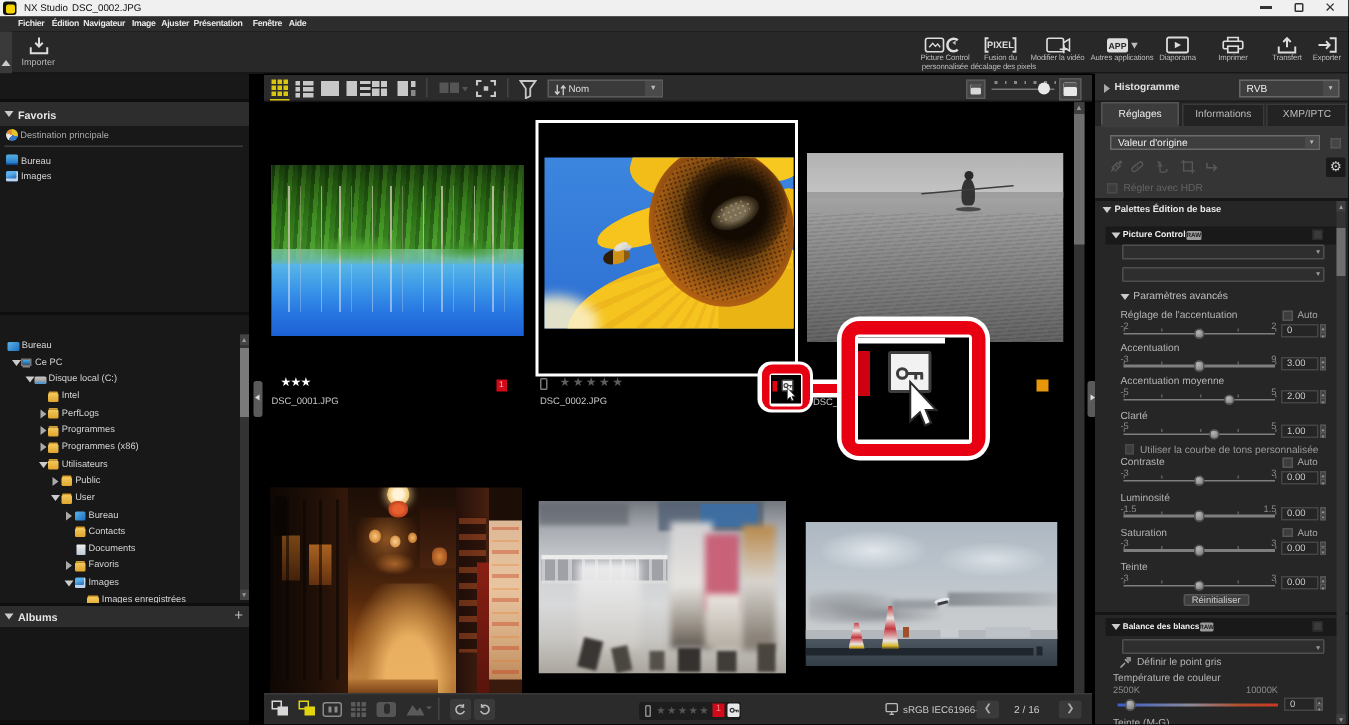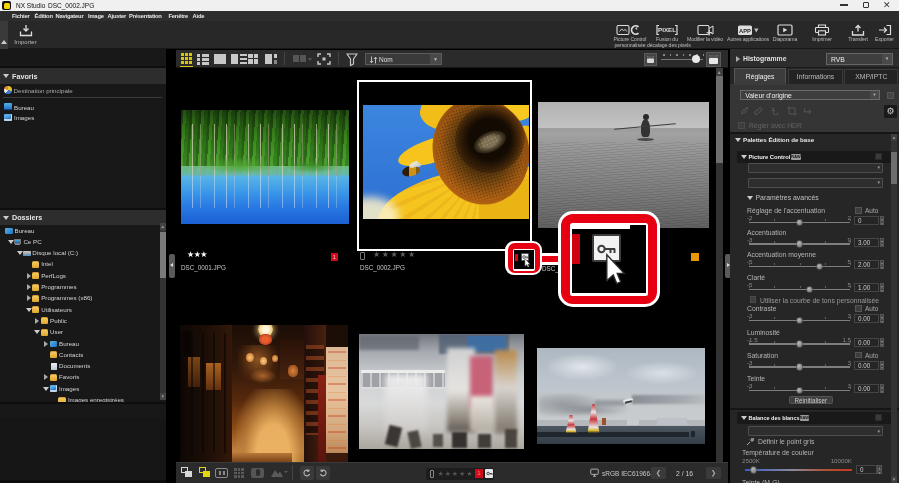--- a/index.html
+++ b/index.html
@@ -122,24 +122,20 @@
     </div>
 
 <div class="abs" style="left:4px;top:37px;width:8px;height:8px;border-radius:4px;background:conic-gradient(#e8c431 0 30%,#3a79c5 0 60%,#e8e8e8 0 80%,#e09030 0);"></div>
 <div class="abs itxt" style="left:13.5px;top:38px;color:#aaa;">Destination principale</div>
 <div class="abs" style="left:3px;top:47.5px;width:159px;height:1px;background:#3c3c3c;"></div>
 <div class="abs icn-mon" style="left:4px;top:54px;"></div>
 <div class="abs itxt" style="left:14px;top:55px;">Bureau</div>
 <div class="abs icn-img" style="left:4px;top:64px;"></div>
 <div class="abs itxt" style="left:14px;top:65px;">Images</div>
 <div class="abs" style="left:0;top:159px;width:166px;height:2px;background:#0e0e0e;"></div>
-<div class="abs hdr" style="left:0;top:161px;width:166px;height:15px;">
-      <span class="tri-d" style="left:3px;top:6px;"></span>
-      <b style="position:absolute;left:12px;top:3px;">Dossiers</b>
-    </div>
 <div id="tree">
 <div class="abs icn-desk" style="left:5.0px;top:177.0px;"></div>
 <div class="abs itxt" style="left:14.5px;top:177.5px;">Bureau</div>
 <span class="tri-d" style="left:7.7px;top:190.8px;"></span>
 <div class="abs icn-pc" style="left:13.9px;top:188.3px;"></div>
 <div class="abs itxt" style="left:23.4px;top:188.8px;">Ce PC</div>
 <span class="tri-d" style="left:16.6px;top:202.1px;"></span>
 <div class="abs icn-disk" style="left:22.8px;top:199.6px;"></div>
 <div class="abs itxt" style="left:32.3px;top:200.1px;">Disque local (C:)</div>
 <div class="abs icn-fld" style="left:31.7px;top:210.9px;"></div>
@@ -176,20 +172,25 @@
 <div class="abs icn-img" style="left:49.5px;top:335.2px;"></div>
 <div class="abs itxt" style="left:59.0px;top:335.7px;">Images</div>
 <div class="abs icn-fld" style="left:58.4px;top:346.5px;"></div>
 <div class="abs itxt" style="left:67.9px;top:347.0px;">Images enregistrées</div>
 <div class="abs" style="left:160px;top:174px;width:5.5px;height:177px;background:#333;"></div>
 <div class="abs" style="left:160px;top:174px;width:5.5px;height:7px;background:#444;color:#999;font-size:4.5px;text-align:center;line-height:7px;">▲</div>
 <div class="abs" style="left:160px;top:183px;width:5.5px;height:46px;background:#7a7a7a;"></div>
 <div class="abs" style="left:160px;top:344px;width:5.5px;height:7px;background:#444;color:#999;font-size:4.5px;text-align:center;line-height:7px;">▼</div>
 </div>
 <div class="abs" style="left:0;top:353px;width:166px;height:2px;background:#0e0e0e;"></div>
+<div class="abs hdr" style="left:0;top:355px;width:166px;height:14px;">
+      <span class="tri-d" style="left:3px;top:5px;"></span>
+      <b style="position:absolute;left:12px;top:3px;">Albums</b>
+      <span style="position:absolute;right:4px;top:1px;color:#bbb;font-size:10px;font-weight:normal;">+</span>
+    </div>
 <div class="abs" style="left:0;top:369px;width:166px;height:62px;background:#161616;"></div>
 <div class="abs" style="left:0;top:431px;width:166px;height:3px;background:#0d0d0d;"></div>
 </div>
 
 <div id="center" class="abs" style="left:176px;top:49px;width:552px;height:434px;background:#000;">
 
 <div class="abs" style="left:0;top:1px;width:552px;height:18px;background:#2b2b2b;border-bottom:1px solid #151515;"></div>
 <div id="viewicons">
       <div class="abs" style="left:4.5px;top:4.0px;width:3px;height:3px;background:#d8c60e;"></div>
       <div class="abs" style="left:8.5px;top:4.0px;width:3px;height:3px;background:#d8c60e;"></div>

